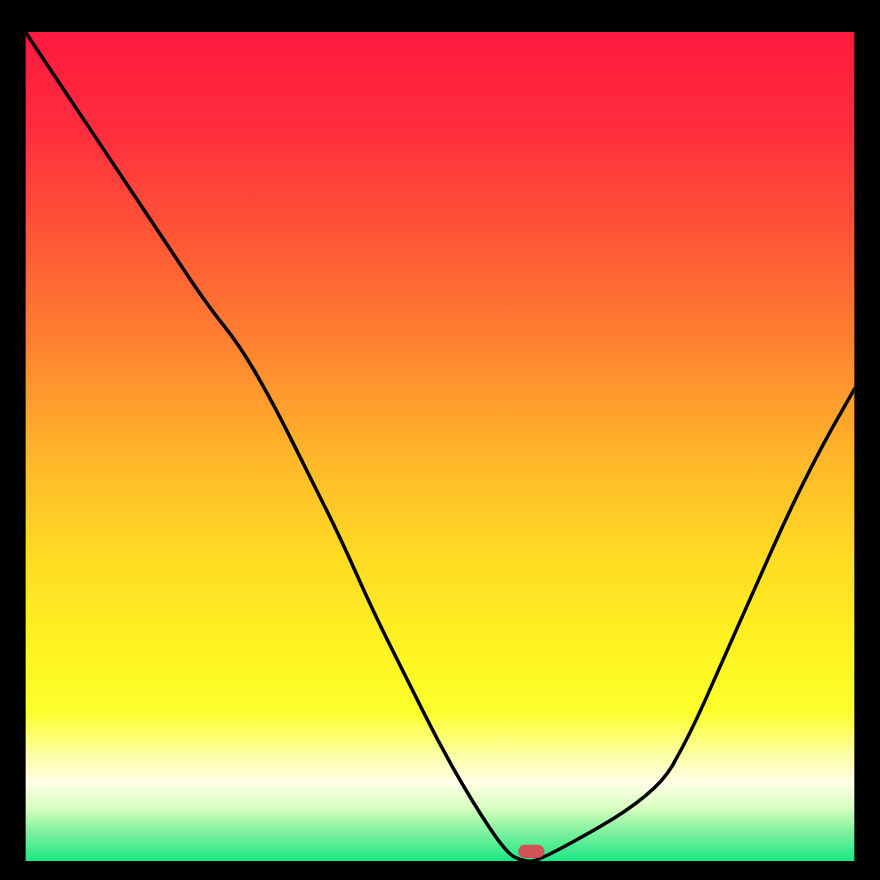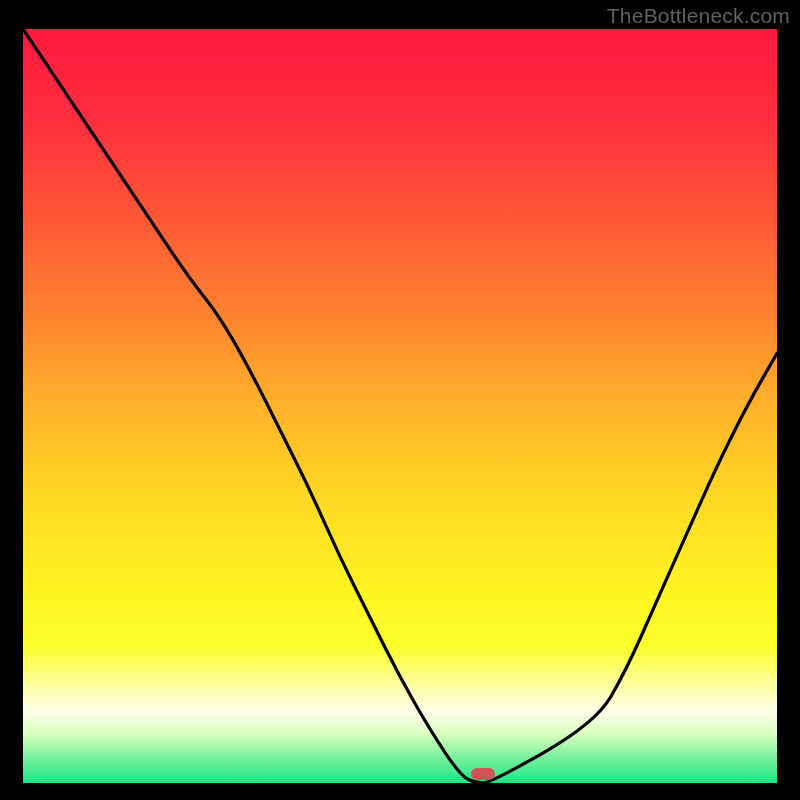--- a/index.html
+++ b/index.html
@@ -53,21 +53,20 @@
     width: 24px;
     height: 12px;
     border-radius: 6px;
     transform: translate(-50%, -50%);
   }
 </style>
 </head>
 <body>
 
 <div class="stage">
-  <div class="attribution">TheBottleneck.com</div>
 
   <div class="plot-frame">
     <svg class="gradient-fill" viewBox="0 0 754 754" preserveAspectRatio="none">
       <defs>
         <linearGradient id="bgGrad" x1="0" y1="0" x2="0" y2="1">
             <stop offset="0.00%" stop-color="#ff193e"></stop>
             <stop offset="12.00%" stop-color="#ff2e3e"></stop>
             <stop offset="25.00%" stop-color="#ff5736"></stop>
             <stop offset="38.00%" stop-color="#ff8330"></stop>
             <stop offset="50.00%" stop-color="#ffb22a"></stop>

